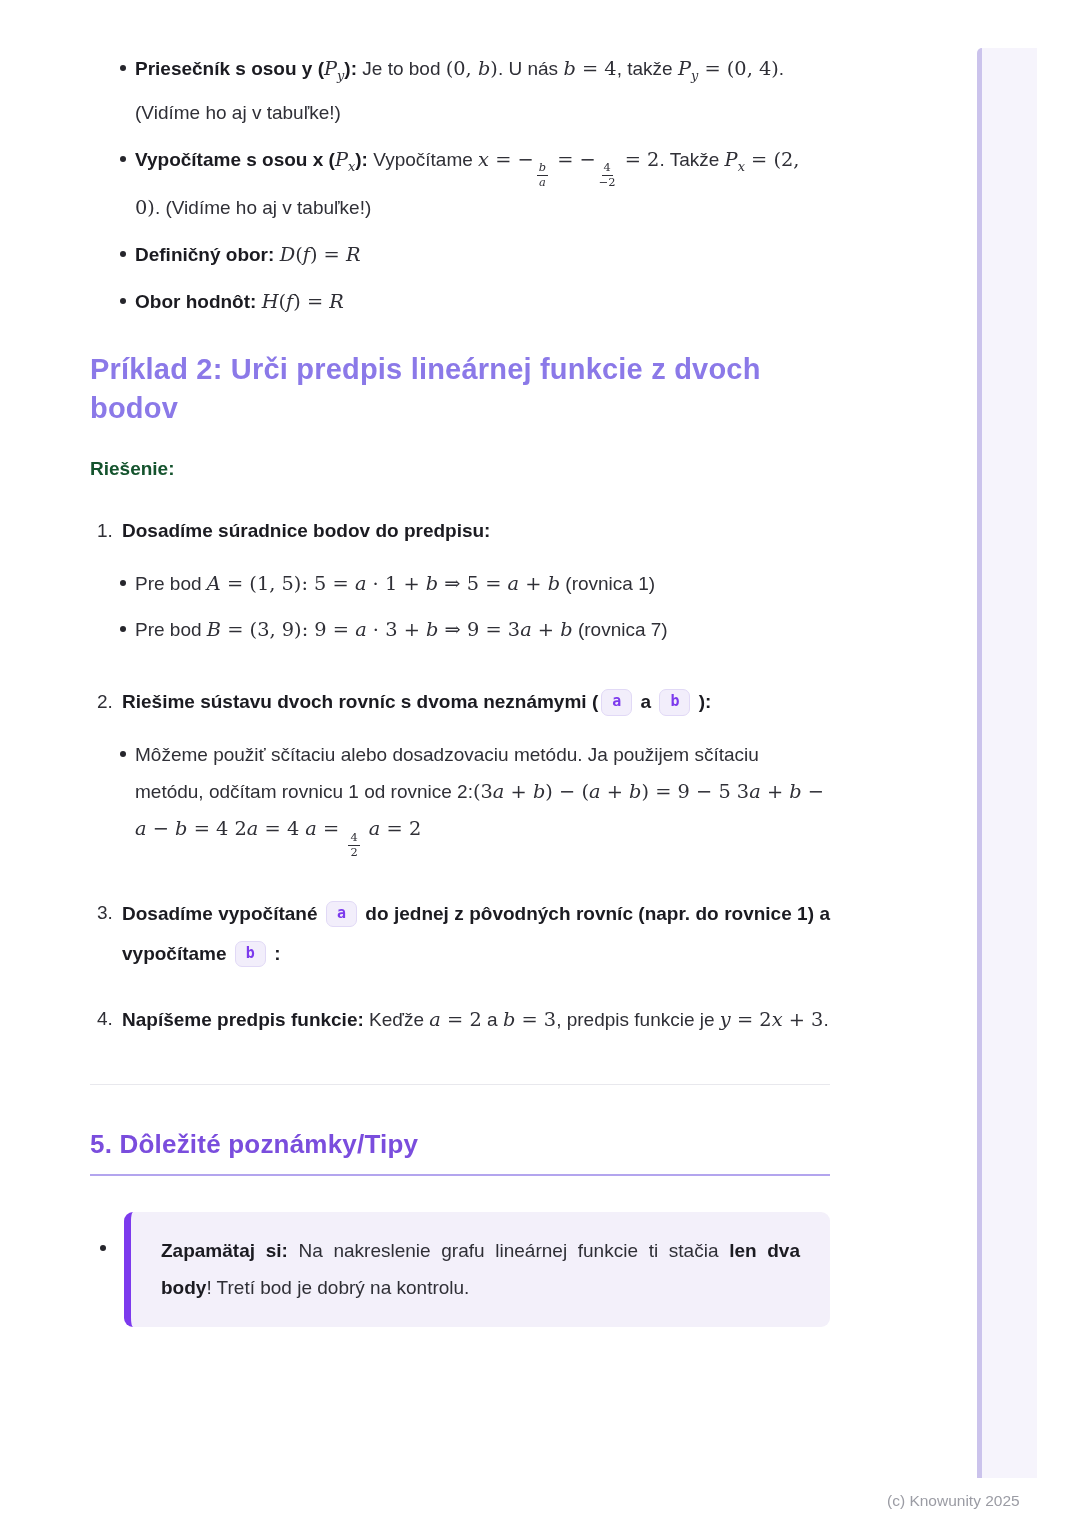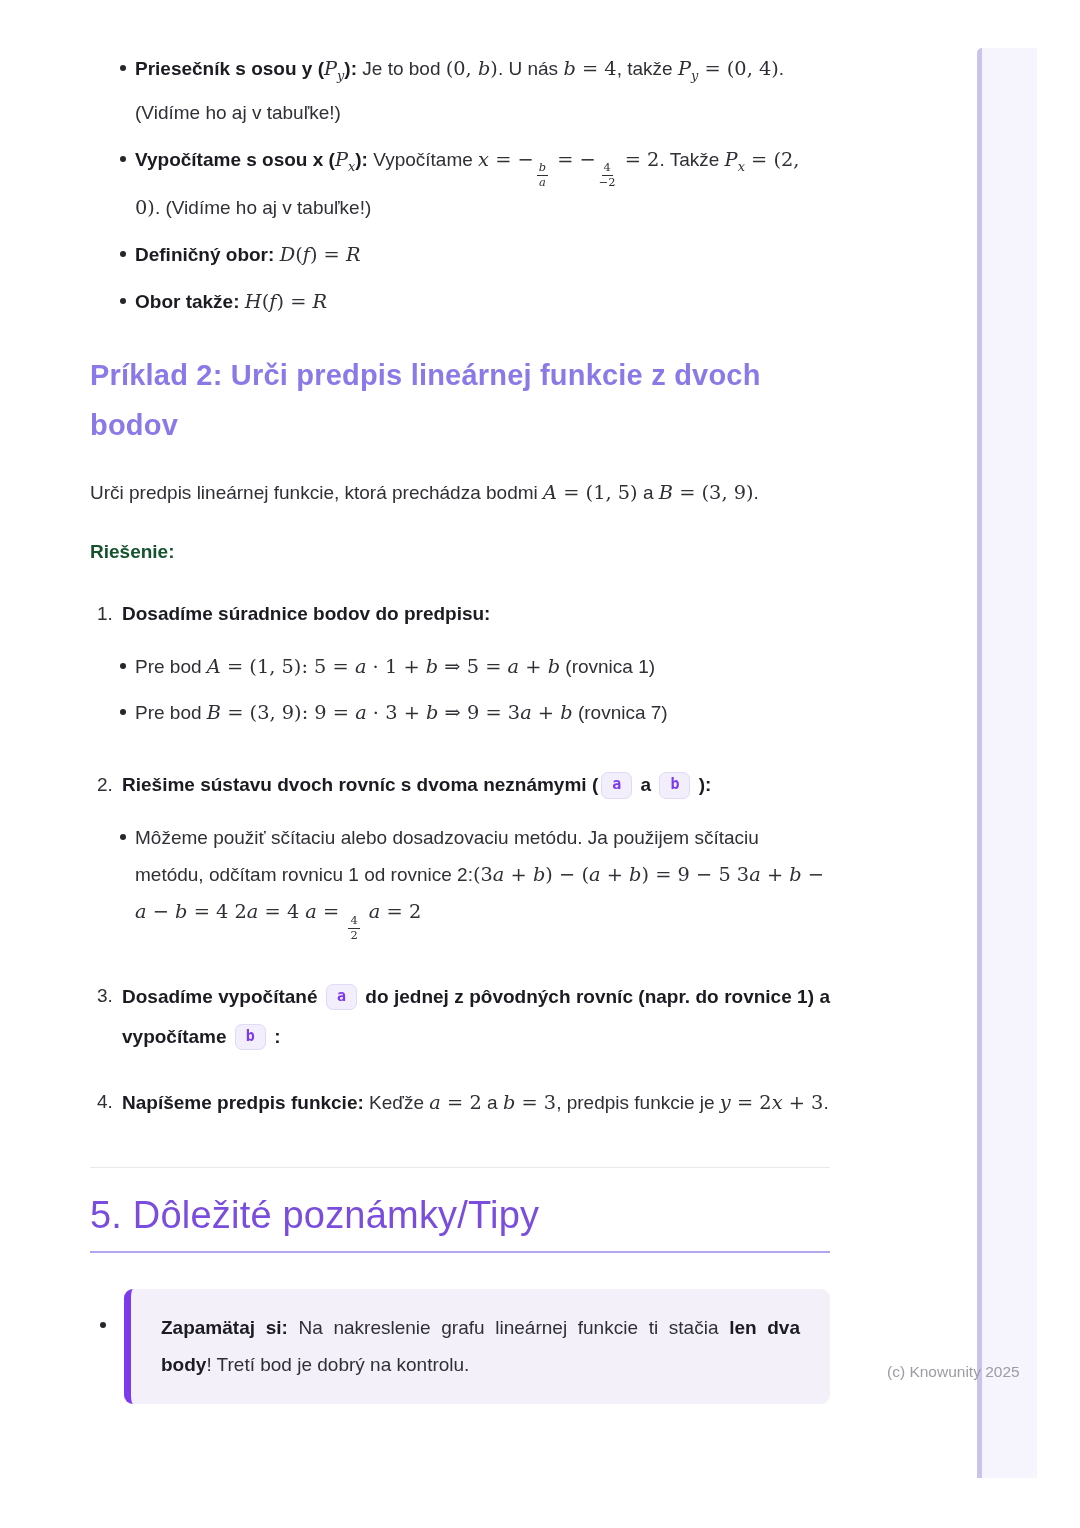--- a/index.html
+++ b/index.html
@@ -20,50 +20,50 @@
         vertical-align:-0.5em;margin:0 3px;font-family:"DejaVu Serif","DejaVu Sans",serif;}
   .frac .num{border-bottom:1.4px solid currentColor;padding:0 2px;}
   .frac .it{font-style:italic;}
 
   
   ul.top-list{list-style:none;margin:0;padding:0 0 0 30px;}
   ul.top-list>li{display:flex;margin:0 0 10px 0;line-height:37px;}
   .dot{flex:0 0 6px;width:6px;height:6px;border-radius:50%;background:#26262c;margin:15px 9px 0 0;}
   .li-body{flex:1;}
 
-  h2.example{color:#8b79e8;font-size:29px;line-height:50px;font-weight:700;margin:30px 0 24px 0;letter-spacing:.2px;}
+  h2.example{color:#8b79e8;font-size:29px;line-height:39px;font-weight:700;margin:30px 0 24px 0;letter-spacing:.2px;}
   p.para{margin:24px 0;line-height:37px;}
   p.bold-label{margin:30px 0 26px 0;font-weight:700;color:#14532d;}
 
   ol.steps{list-style:none;margin:32px 0 0 0;padding:0 0 0 7px;}
   ol.steps>li{margin:0 0 26px 0;}
   .step-row{display:flex;line-height:37px;}
   .step-num{flex:0 0 18px;margin-right:7px;}
   .step-body{flex:1;}
   .step-title{line-height:37px;}
   .justify{text-align:justify;line-height:40px;}
   ul.sub{list-style:none;margin:16px 0 0 0;padding:0;}
   ul.sub>li{display:flex;margin:0 0 9px -2px;line-height:37px;}
   .eq-block{margin:20px 0 8px 3px;line-height:37px;}
 
   hr.divider{border:none;border-top:1px solid #e8e8ed;margin:44px 0 0 0;}
-  h1.section{color:#7a4ddd;font-size:38px;font-weight:400;margin:26px 0 0 0;letter-spacing:.2px;}
+  h1.section{color:#7a4ddd;font-size:26px;font-weight:700;margin:44px 0 0 0;letter-spacing:.2px;}
   .h1-rule{height:2px;background:#b3a5ee;margin:14px 0 0 0;}
 
   ul.notes{list-style:none;margin:36px 0 0 0;padding:0 0 0 10px;}
   ul.notes>li{display:flex;margin:0 0 44px 0;line-height:37px;}
   ul.notes>li .dot{margin:15px 10px 0 0;}
   ul.notes>li.callout-li .dot{margin-top:33px;}
   .callout{margin-left:8px;flex:1;background:#f3f0fa;border-left:7px solid #7c3aed;border-radius:9px;
            padding:20px 30px 21px 30px;line-height:37px;text-align:justify;}
 
   
   .side-strip{position:absolute;left:977px;top:48px;width:55px;height:1430px;background:#f6f4fc;
               border-left:5px solid #cbc3ec;border-top-left-radius:5px;}
-  .watermark{position:absolute;left:887px;top:1363px;color:#9b9ca4;font-size:15.5px;white-space:nowrap;}
+  .watermark{position:absolute;left:887px;top:1492px;color:#9b9ca4;font-size:15.5px;white-space:nowrap;}
 </style>
 </head>
 <body>
 
 <div class="page">
   <div class="content">
 
     <ul class="top-list">
       <li>
         <span class="dot"></span>
@@ -78,27 +78,26 @@
               <span class="num">4</span>
               <span class="den">−2</span>
             </span><span class="r-m"> = 2</span><span class="r-t">. Takže </span><span class="r-mi">P</span><sub class="r-mi">x</sub><span class="r-m"> = </span><span class="r-m">(2, 0)</span><span class="r-t">. (Vidíme ho aj v tabuľke!)</span></div>
       </li>
       <li>
         <span class="dot"></span>
         <div class="li-body"><span class="r-b">Definičný obor: </span><span class="r-mi">D</span><span class="r-m">(</span><span class="r-mi">f</span><span class="r-m">) = </span><span class="r-mi">R</span></div>
       </li>
       <li>
         <span class="dot"></span>
-        <div class="li-body"><span class="r-b">Obor takže: </span><span class="r-mi">H</span><span class="r-m">(</span><span class="r-mi">f</span><span class="r-m">) = </span><span class="r-mi">R</span></div>
+        <div class="li-body"><span class="r-b">Obor hodnôt: </span><span class="r-mi">H</span><span class="r-m">(</span><span class="r-mi">f</span><span class="r-m">) = </span><span class="r-mi">R</span></div>
       </li>
     </ul>
 
     <h2 class="example">Príklad 2: Urči predpis lineárnej funkcie z dvoch bodov</h2>
 
-    <p class="para"><span class="r-t">Urči predpis lineárnej funkcie, ktorá prechádza bodmi </span><span class="r-mi">A</span><span class="r-m"> = (1, 5)</span><span class="r-t"> a </span><span class="r-mi">B</span><span class="r-m"> = (3, 9)</span><span class="r-t">.</span></p>
     <p class="bold-label">Riešenie:</p>
 
     <ol class="steps">
       <li>
         <div class="step-row">
           <span class="step-num">1.</span>
           <div class="step-body">
             <div class="step-title"><span class="r-b">Dosadíme súradnice bodov do predpisu:</span></div>
             <ul class="sub">
               <li>

